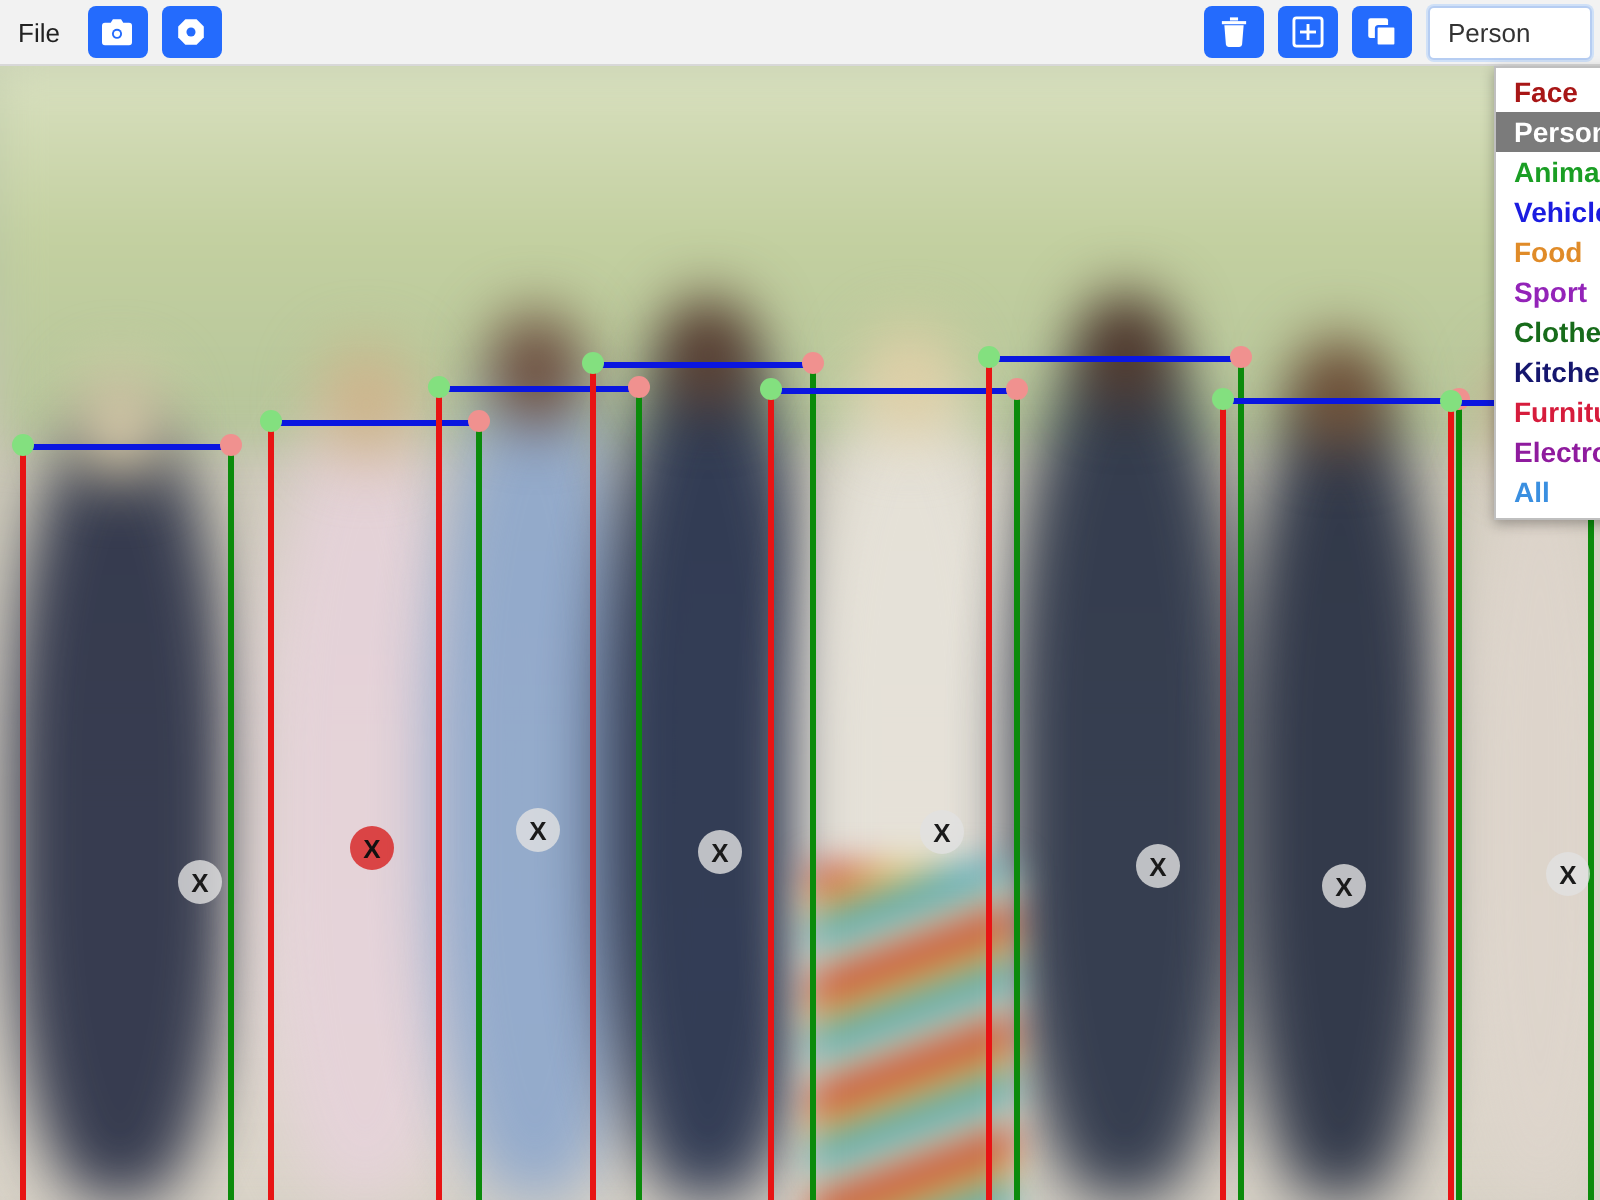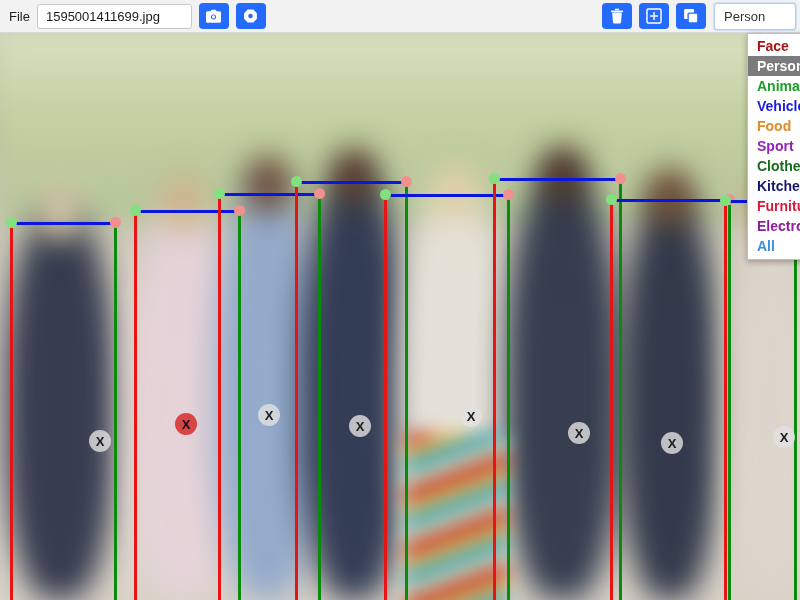--- a/index.html
+++ b/index.html
@@ -158,21 +158,20 @@
   }
   .xbtn.hot { background: rgba(216,48,48,.88); color: #111; }
 </style>
 </head>
 <body>
 
 <div id="app">
 
   <div class="toolbar">
     <span class="file-label">File</span>
-    <input class="file-input" type="text" value="1595001411699.jpg" style="">
 
     <button class="tb-btn">
       <span>
         <svg width="17" height="15" viewBox="0 0 24 22">
           <path fill="#fff" d="M9 1l-1.6 2.4H3.2A2.2 2.2 0 0 0 1 5.6v12.2A2.2 2.2 0 0 0 3.2 20h17.6a2.2 2.2 0 0 0 2.2-2.2V5.6a2.2 2.2 0 0 0-2.2-2.2h-4.2L15 1H9z"></path>
           <circle cx="12" cy="11.6" r="3.7" fill="#246bfd"></circle>
           <circle cx="12" cy="11.6" r="2.3" fill="#fff"></circle>
         </svg>
       </span>
     </button>

